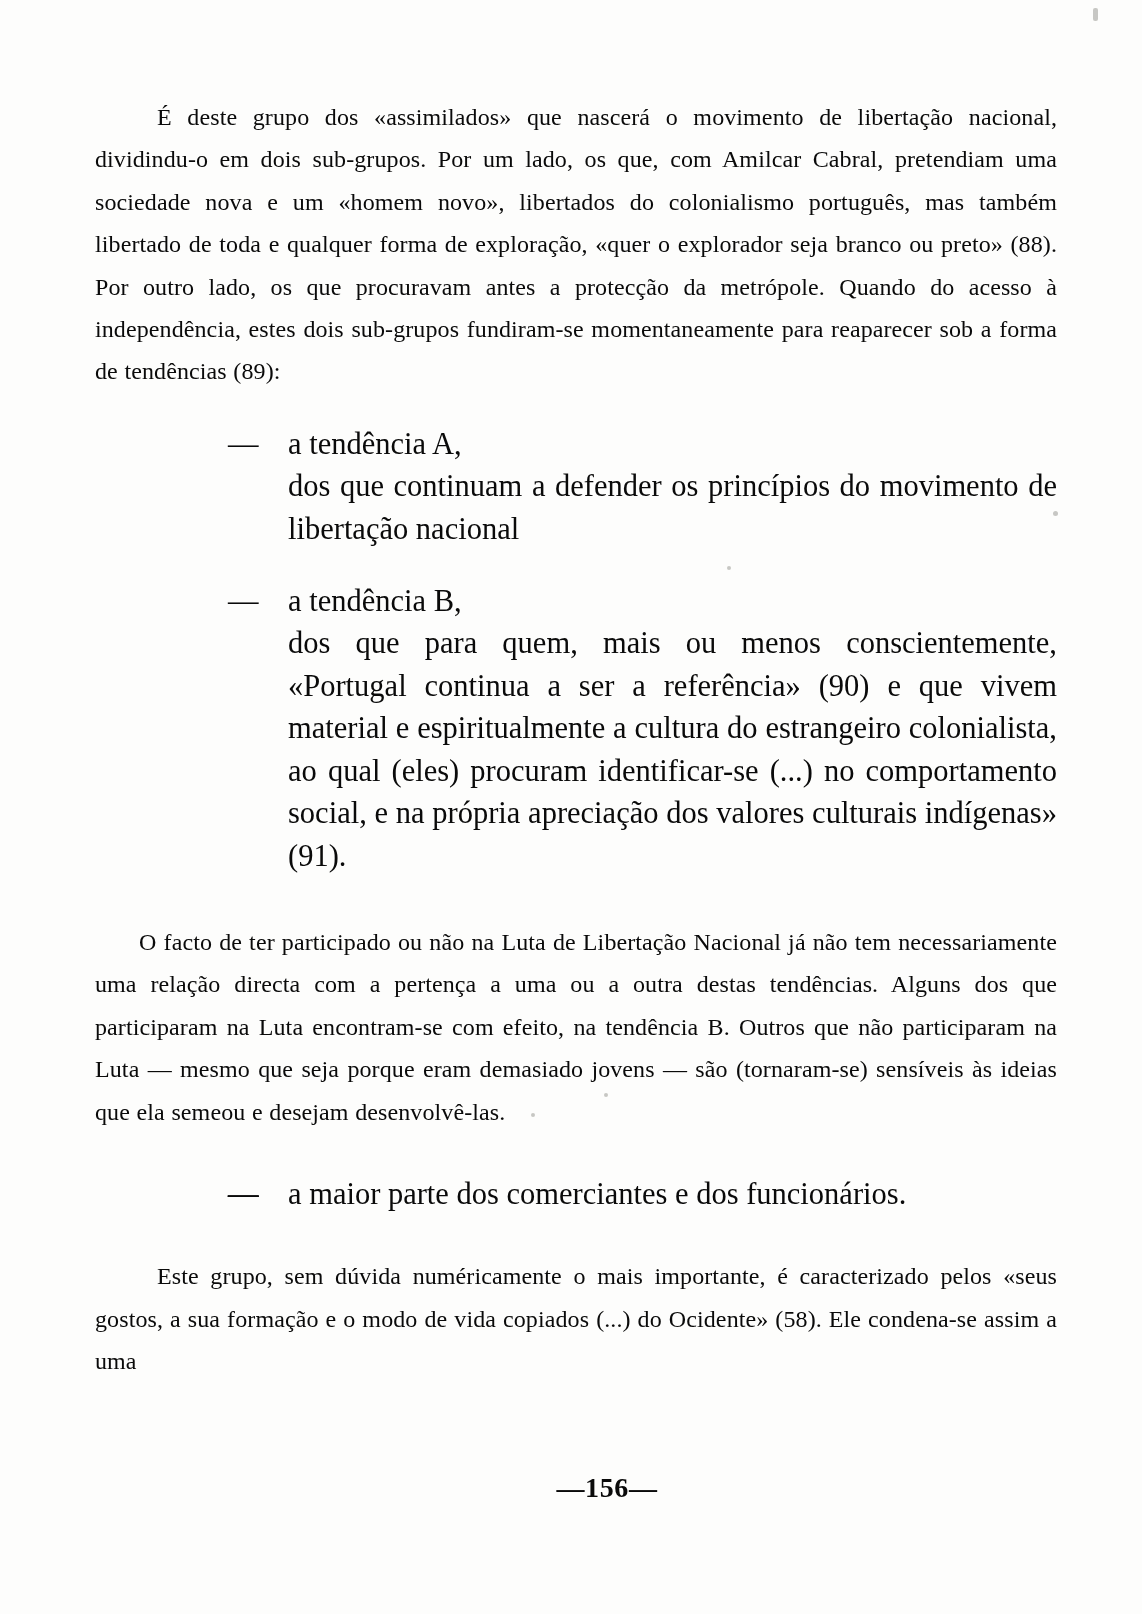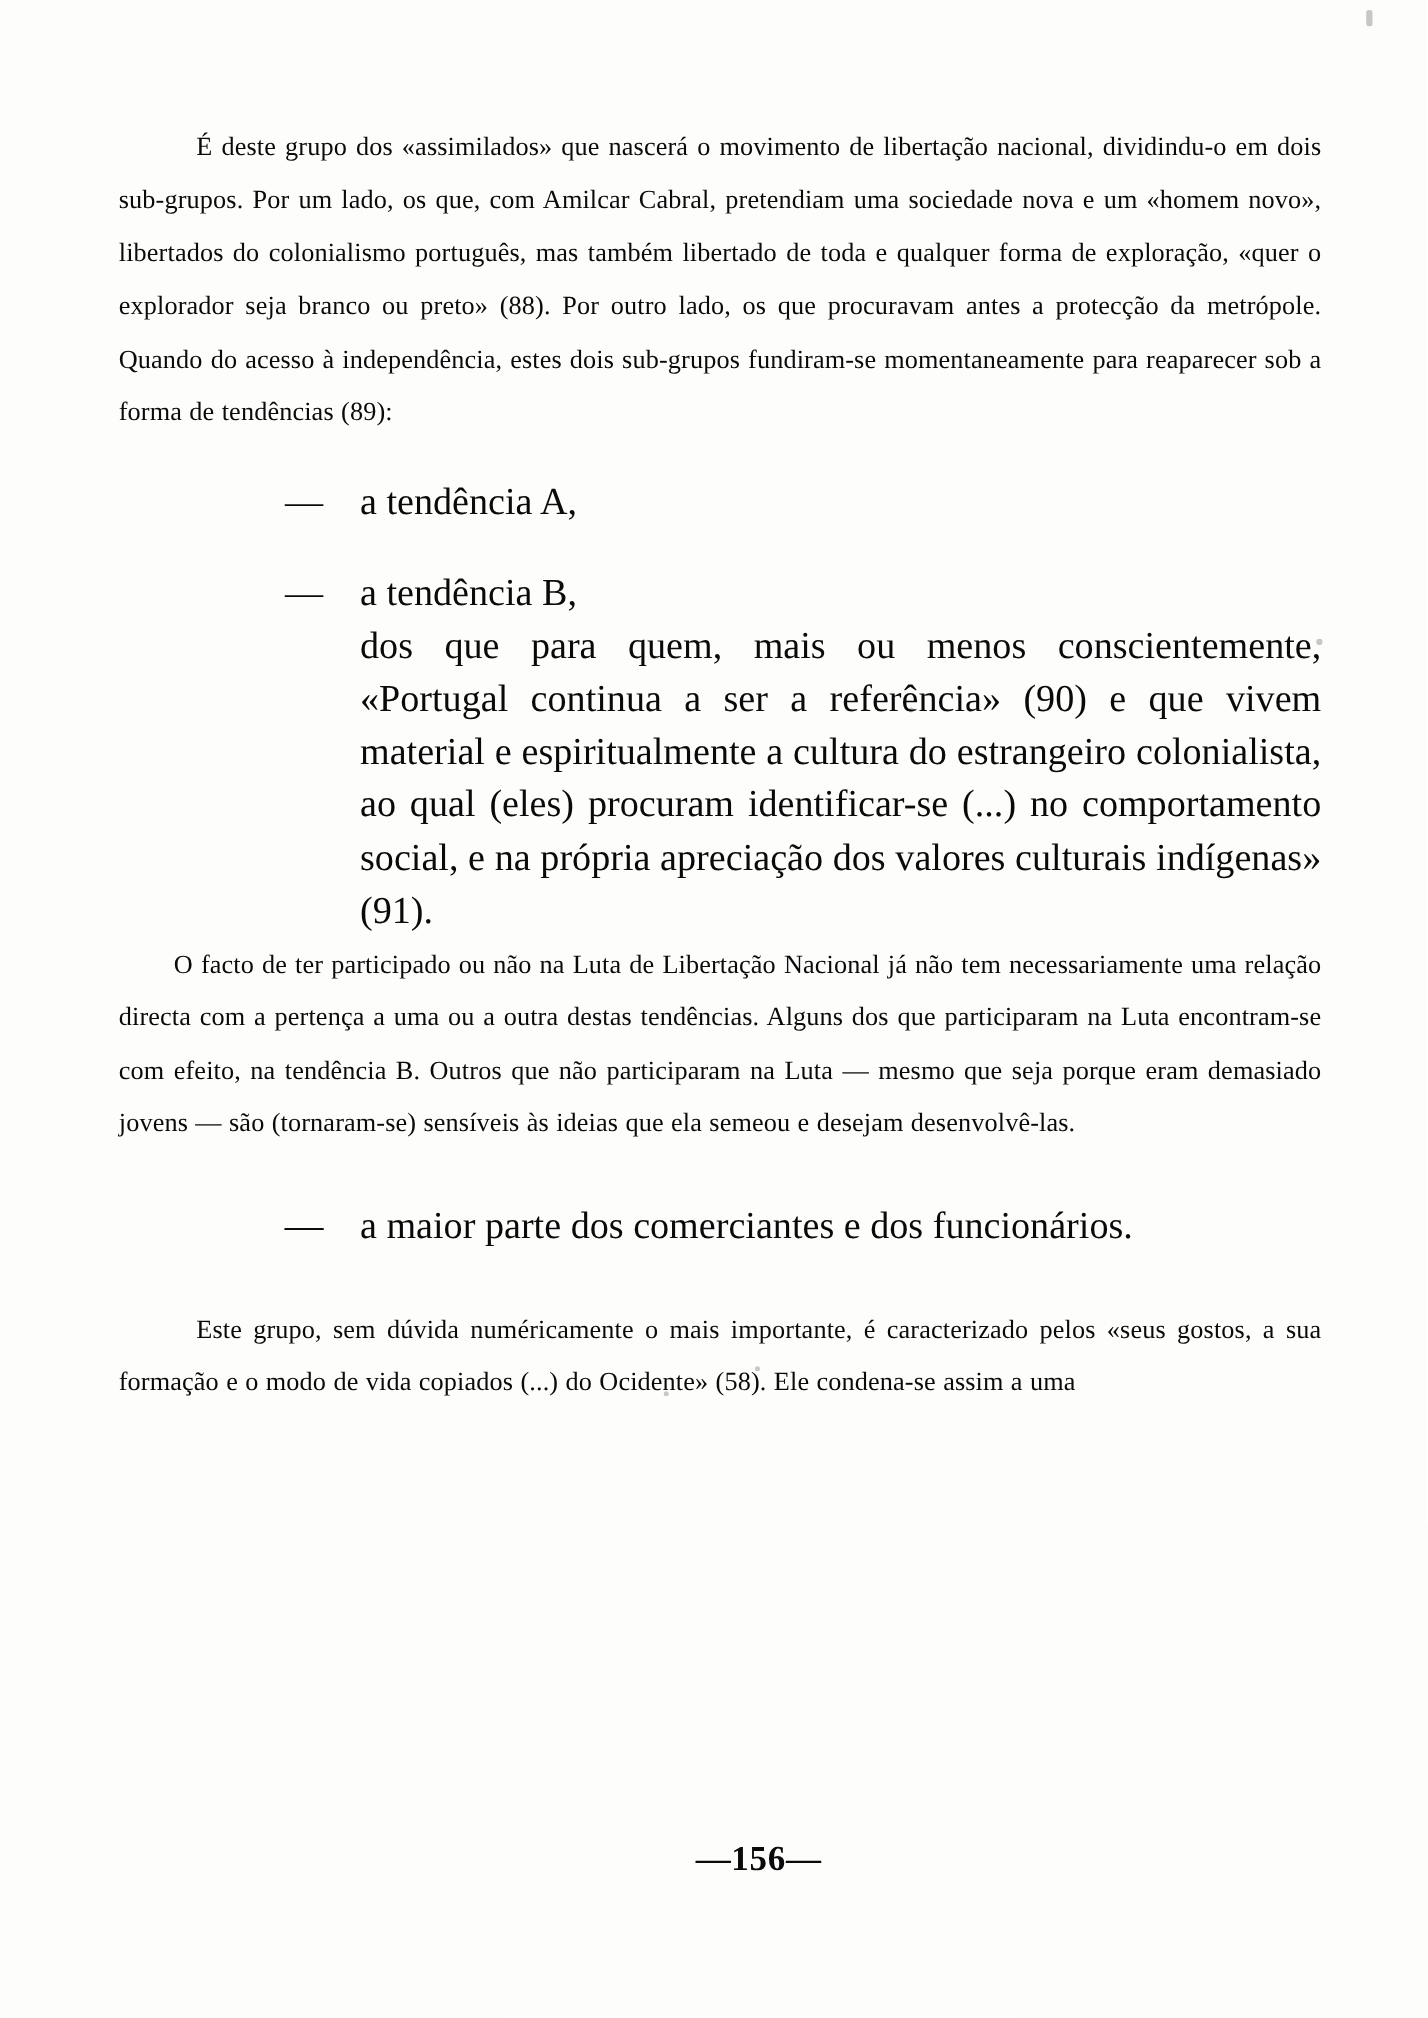--- a/index.html
+++ b/index.html
@@ -16,33 +16,34 @@
     font-family: "Liberation Serif", "DejaVu Serif", serif;
     color: #0a0a0a;
   }
   .content {
     position: absolute;
     left: 95px;
     top: 96px;
     width: 962px;
   }
   .para {
-    font-size: 21px;
+    font-size: 24px;
     line-height: 42.4px;
     text-align: justify;
     text-align-last: left;
     margin: 0;
     letter-spacing: 0.1px;
     word-spacing: 0.5px;
   }
   .para.indent {
     text-indent: 62px;
   }
   .para.indent-small {
     text-indent: 44px;
+    margin-top: 44px;
   }
   .list {
     margin: 0;
     padding: 0;
     list-style: none;
   }
   .list-item {
     position: relative;
     padding-left: 193px;
     font-size: 30.5px;
@@ -99,20 +100,21 @@
   <div class="content">
 
     <p class="para indent">É deste grupo dos «assimilados» que nascerá o movimento de libertação nacional, dividindu-o em dois sub-grupos. Por um lado, os que, com Amilcar Cabral, pretendiam uma sociedade nova e um «homem novo», libertados do colonialismo português,  mas também libertado de toda e qualquer forma de exploração, «quer o explorador seja branco ou preto» (88). Por outro lado, os que procuravam antes a protecção da metrópole. Quando do acesso à independência, estes dois  sub-grupos  fundiram-se  momentaneamente para reaparecer sob a forma de tendências (89):</p>
 
     <div class="gap-md"></div>
 
     <ul class="list">
       <li class="list-item">
         <span class="dash">—</span>
         <span class="sub">a tendência A,</span>
+        <span class="sub">dos que continuam a defender os princípios do movimento de libertação nacional</span>
       </li>
       <div class="gap-md"></div>
       <li class="list-item">
         <span class="dash">—</span>
         <span class="sub">a tendência B,</span>
         <span class="sub">dos que para quem, mais ou menos conscientemente, «Portugal continua a ser a referência» (90) e que vivem material e espiritualmente a cultura do estrangeiro colonialista, ao qual (eles) procuram identificar-se (...) no comportamento social, e na própria apreciação dos valores culturais indígenas» (91).</span>
       </li>
     </ul>
 
     <p class="para indent-small">O facto de ter participado ou não na Luta de Libertação Nacional já não tem necessariamente uma relação directa com  a pertença a uma ou a outra destas tendências. Alguns dos que participaram na Luta encontram-se com efeito, na tendência B. Outros que não participaram na Luta — mesmo que seja  porque eram demasiado jovens — são (tornaram-se) sensíveis às  ideias que ela semeou e desejam desenvolvê-las.</p>

